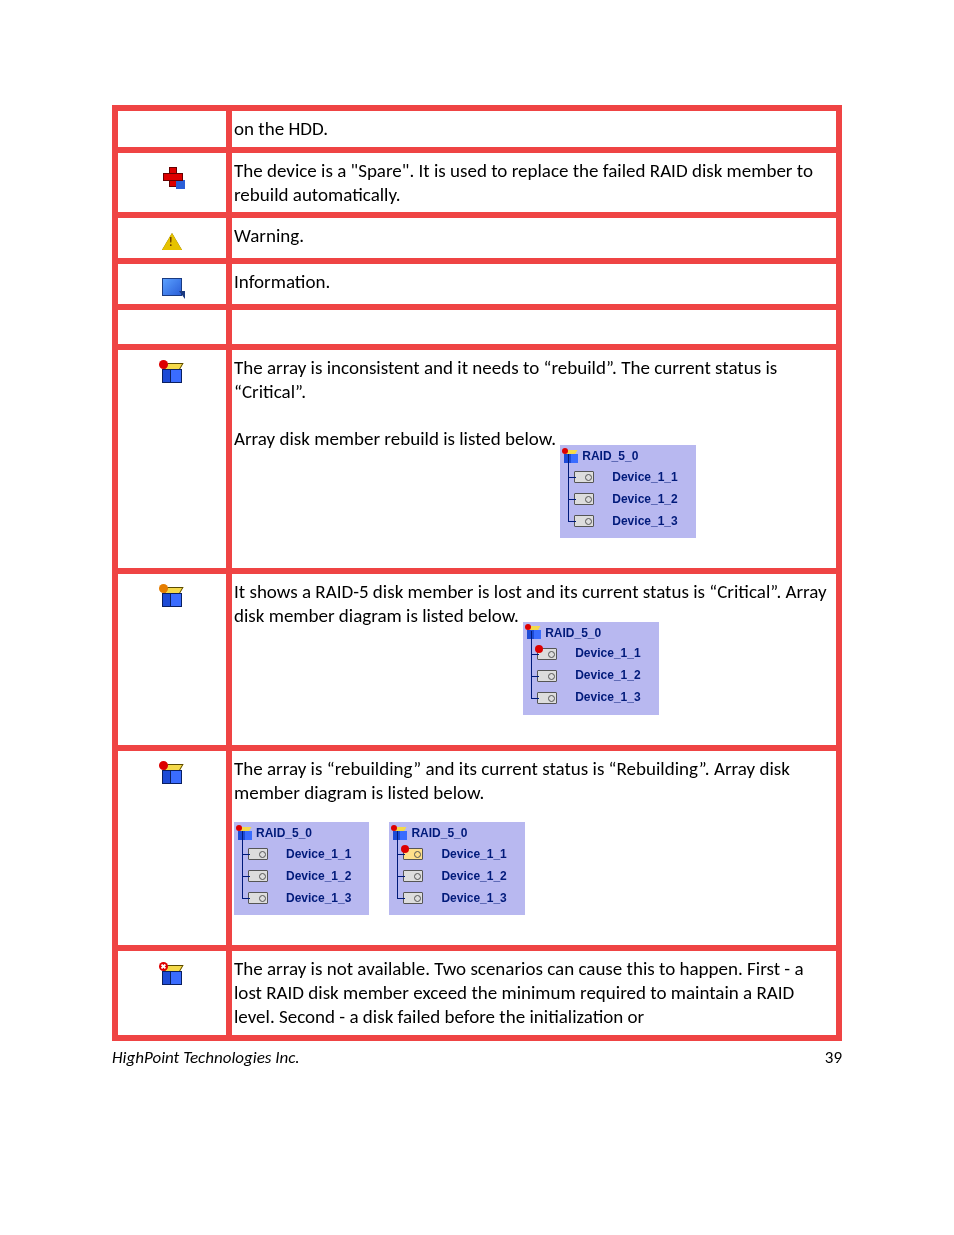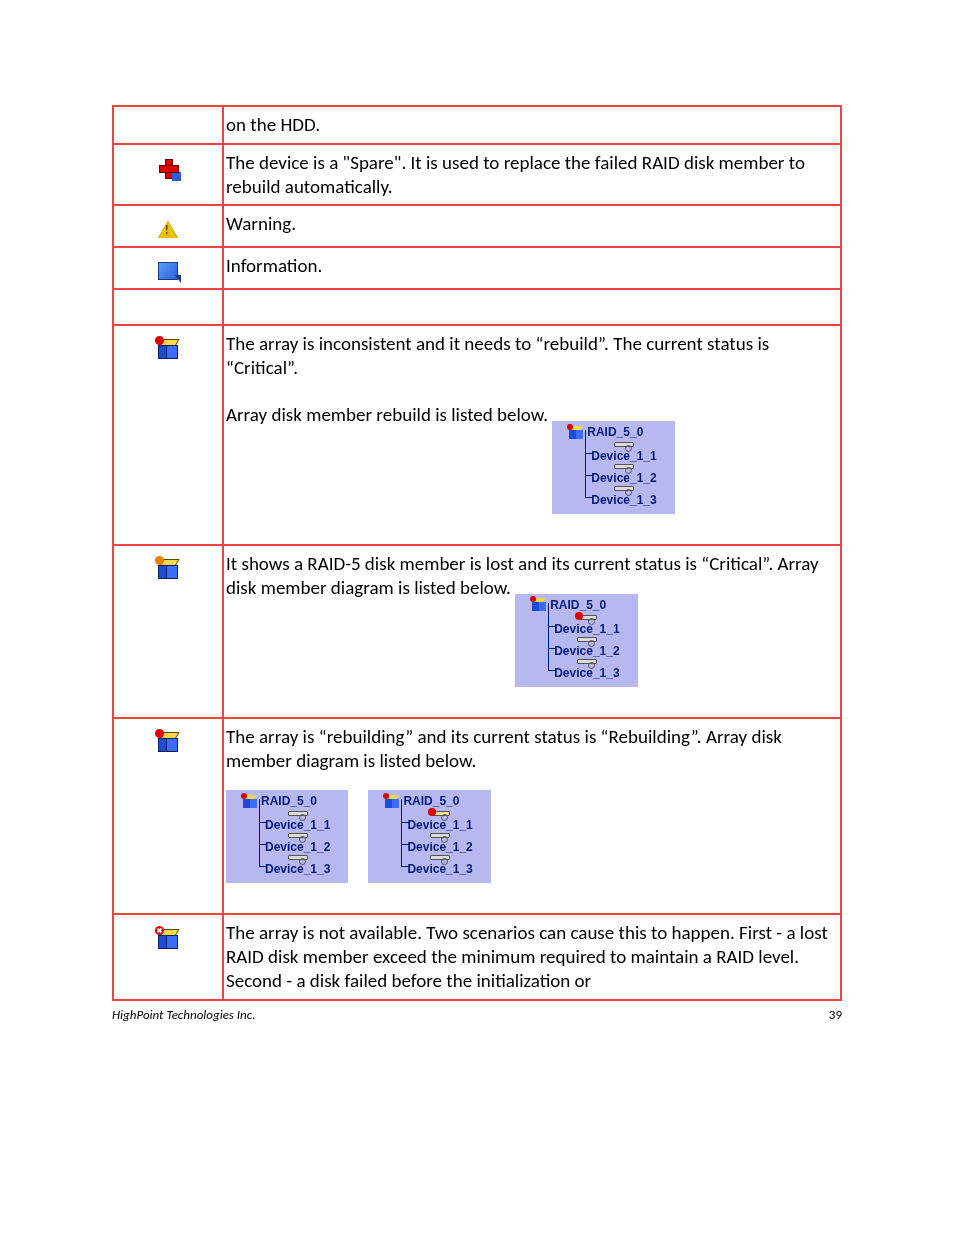--- a/index.html
+++ b/index.html
@@ -12,41 +12,41 @@
   }
   .page {
     padding: 105px 112px 40px 112px;
     box-sizing: border-box;
   }
   table.icon-table {
     border-collapse: collapse;
     width: 100%;
   }
   table.icon-table td {
-    border: 2px solid #ef4444;
+    border: 6px solid #ef4444;
     vertical-align: top;
     padding: 6px 4px 6px 4px;
     font-size: 19px;
     line-height: 1.25;
   }
   table.icon-table td.icon-cell {
     width: 100px;
     text-align: center;
     vertical-align: top;
     padding-top: 10px;
   }
   table.icon-table td.desc-cell {
     padding-left: 2px;
     padding-right: 6px;
   }
   .footer {
     display: flex;
     justify-content: space-between;
     margin-top: 6px;
-    font-size: 13px;
+    font-size: 17px;
   }
   .footer .company { font-style: italic; }
 
   
   .ic { display: inline-block; vertical-align: middle; }
 
   
   .spare-icon {
     position: relative; width: 18px; height: 18px;
   }
@@ -125,34 +125,34 @@
     font-size:7px; text-align:center; line-height:9px; color:#fff; font-weight:bold;
   }
   .badge-red    { background:#d00; left:-3px; top:-3px; }
   .badge-orange { background:#e67e00; left:-3px; top:-3px; }
   .badge-redstop{ background:#d00; left:-3px; top:-3px; }
 
   
   .tree {
     background:#b8b8f0;
     display:inline-block;
-    padding:4px 18px 6px 17px;
+    padding:4px 18px 6px 4px;
     margin: 18px 20px 24px 0;
     font-family: Verdana, Geneva, sans-serif;
     font-size: 12px;
     font-weight: bold;
     color:#001a7a;
     vertical-align: top;
   }
   .tree-root {
     display:flex; align-items:center; gap:4px; margin-bottom:2px;
   }
   .tree-child {
-    display:flex; align-items:center; gap:2px;
-    margin-left: 22px; position:relative; height:22px;flex-direction:column;
+    display:flex; align-items:center; gap:18px;
+    margin-left: 10px; position:relative; height:22px;
   }
   .tree-child::before {
     content:""; position:absolute; left:-6px; top:-12px; bottom:10px;
     border-left:1px solid #001a7a;
   }
   .tree-child::after {
     content:""; position:absolute; left:-6px; width:8px; top:11px;
     border-top:1px solid #001a7a;
   }
   .tree-child.last::before { bottom:11px; }

